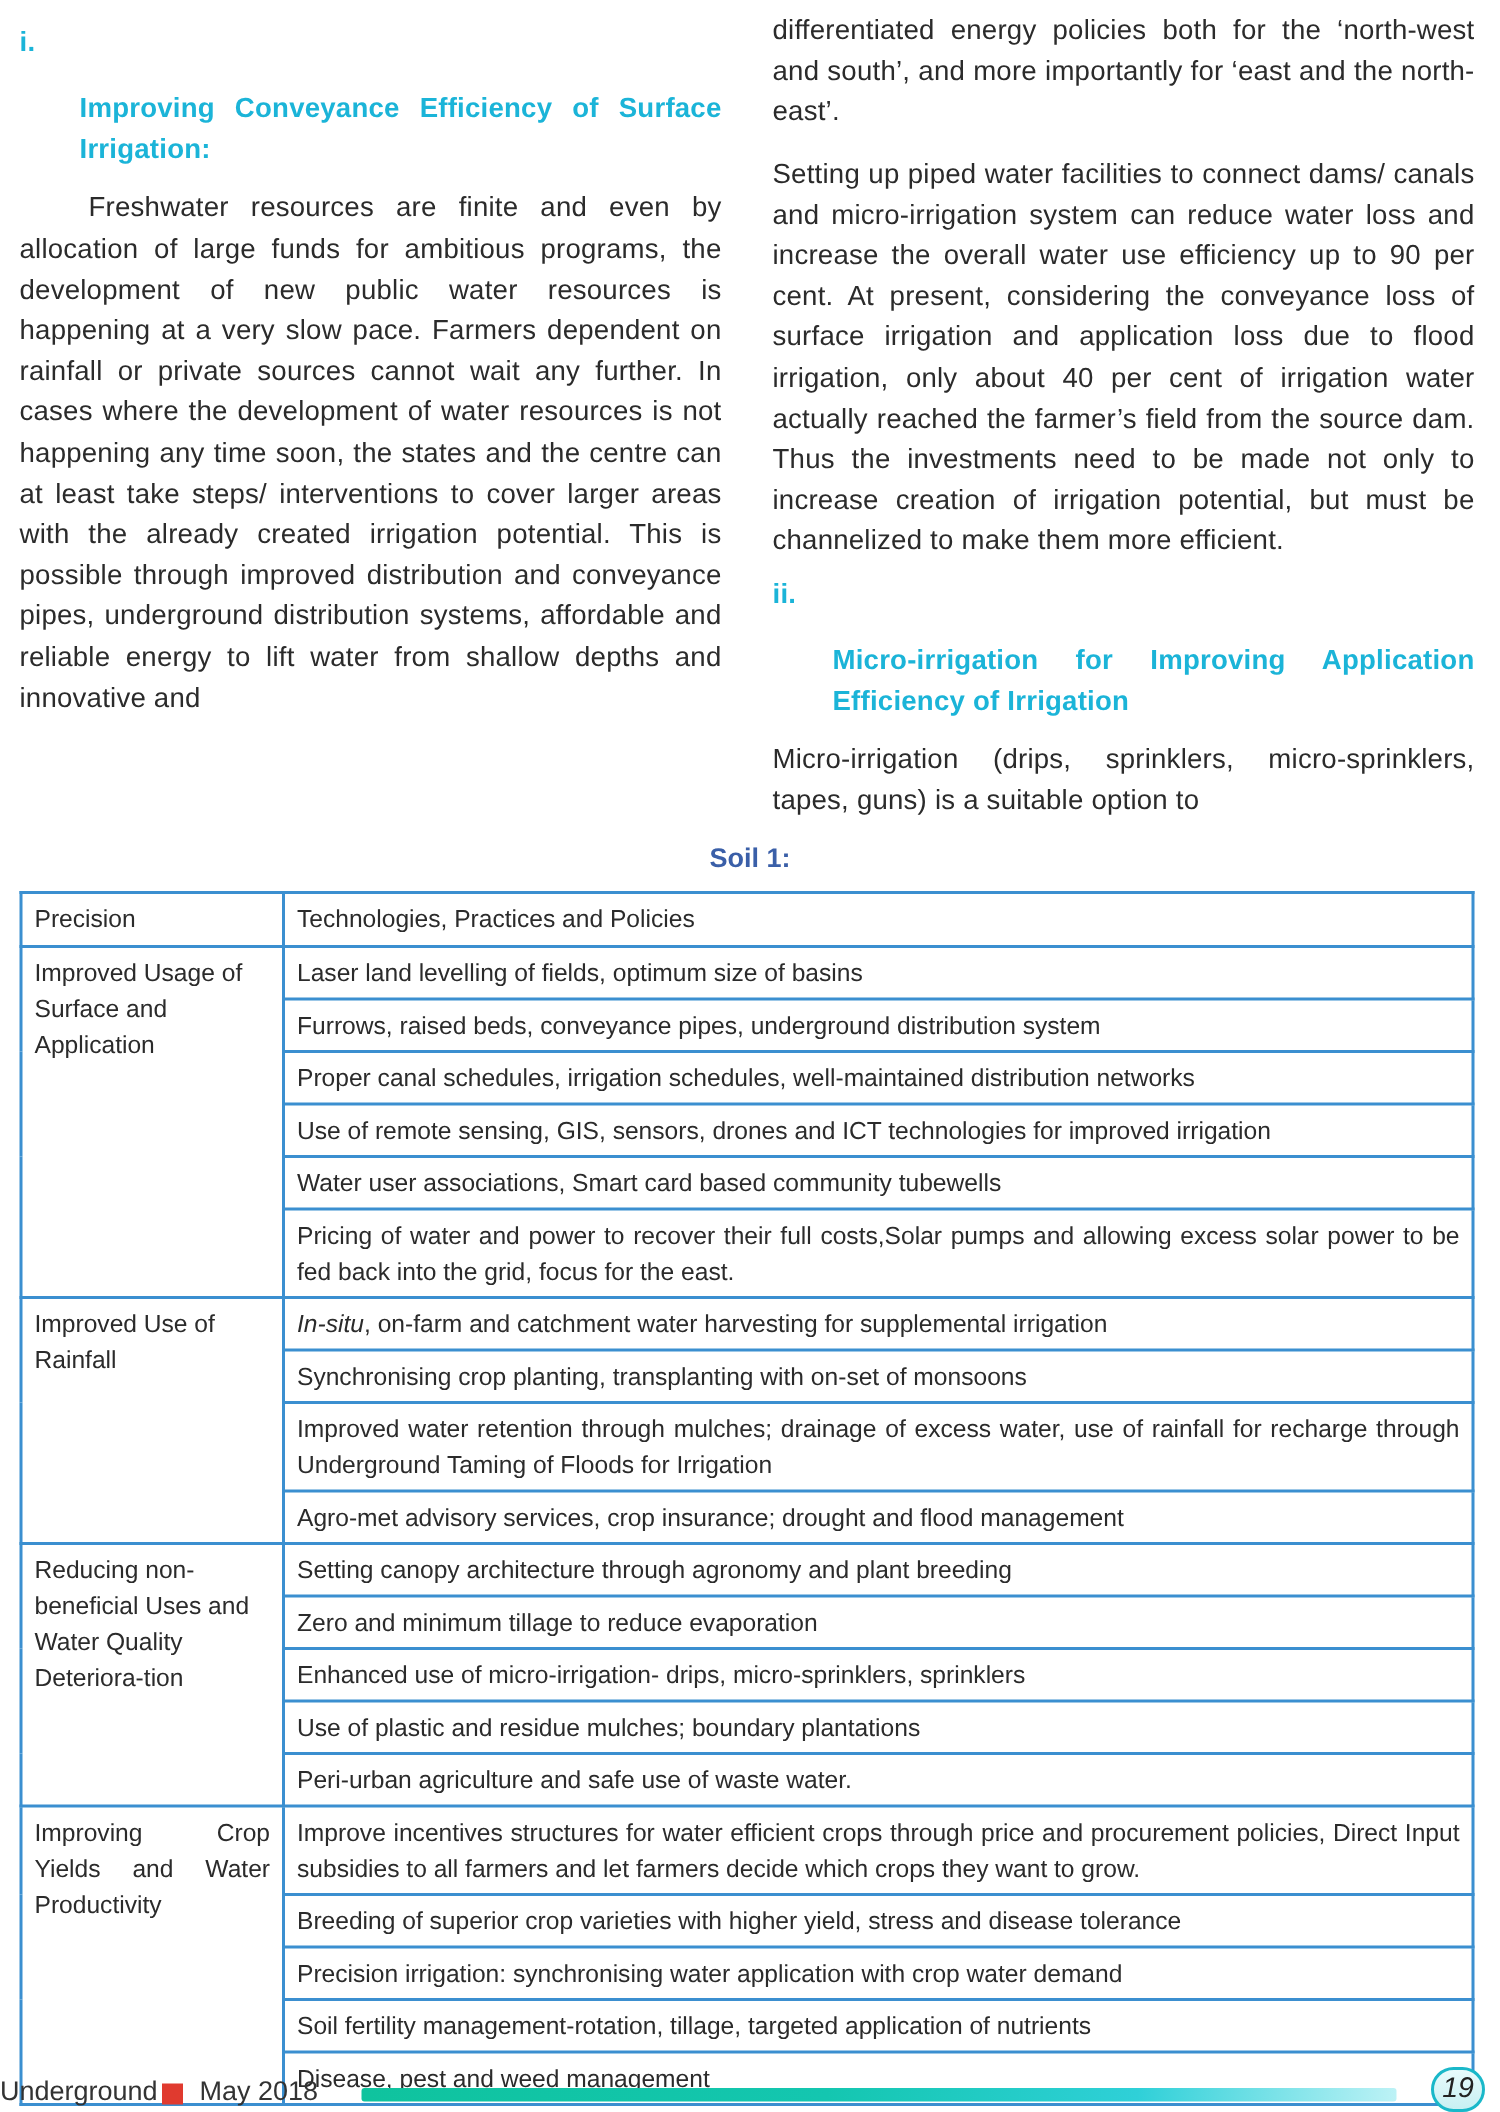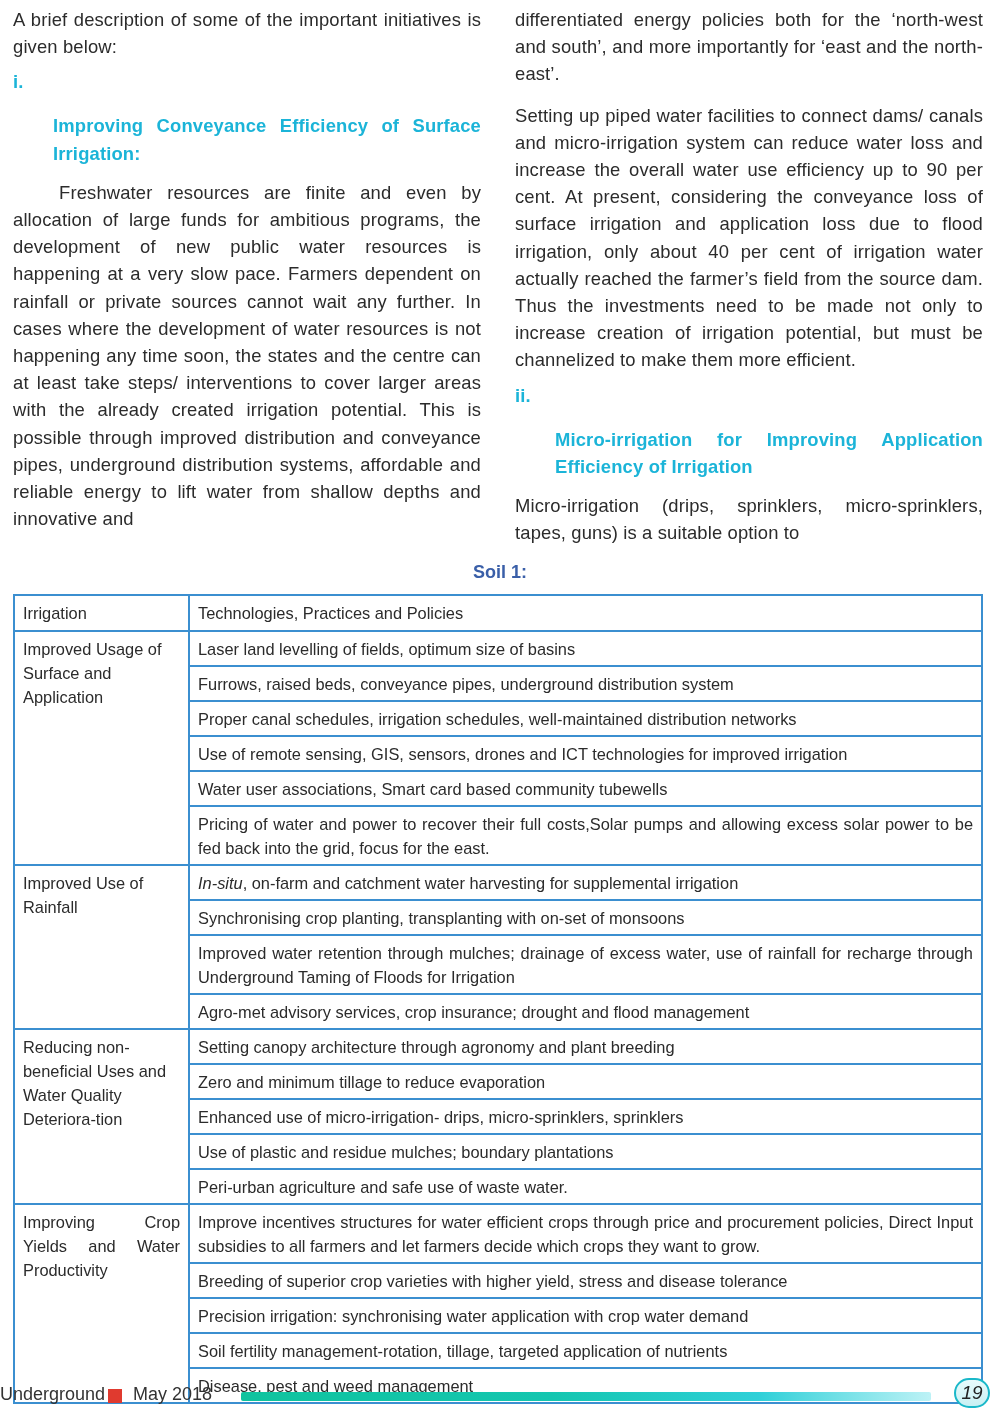--- a/index.html
+++ b/index.html
@@ -32,21 +32,20 @@
   .footer .date { position: absolute; left: 133px; top: 2px; font-size: 18px; color: #333; }
   .footer .bar { position: absolute; left: 241px; top: 10px; width: 690px; height: 9px; border-radius: 2px;
     background: linear-gradient(to right, #0fc39e 0%, #14c6b0 45%, #2fd0d8 75%, #bdf2f6 100%); }
   .footer .page { position: absolute; left: 954px; top: -4px; width: 36px; height: 30px; border: 2px solid #1ab8c9; border-radius: 16px;
     background: linear-gradient(to bottom, #e8fbfc, #c8f0f3); text-align: center; font-size: 19px; line-height: 26px; color: #222; font-style: italic; }
 </style>
 </head>
 <body>
 
 <div class="col col-left">
-  <p>A brief description of some of the important initiatives is given below:</p>
   <div class="heading">
     <span class="num">i.</span>
     <span class="txt">Improving Conveyance Efficiency of Surface Irrigation:</span>
   </div>
   <p class="indent">Freshwater resources are finite and even by allocation of large funds for ambitious programs, the development of new public water resources is happening at a very slow pace. Farmers dependent on rainfall or private sources cannot wait any further. In cases where the development of water resources is not happening any time soon, the states and the centre can at least take steps/ interventions to cover larger areas with the already created irrigation potential. This is possible through improved distribution and conveyance pipes, underground distribution systems, affordable and reliable energy to lift water from shallow depths and innovative and</p>
 </div>
 
 <div class="col col-right">
   <p>differentiated energy policies both for the ‘north-west and south’, and more importantly for ‘east and the north-east’.</p>
   <div class="gap"></div>
@@ -56,21 +55,21 @@
     <span class="txt">Micro-irrigation for Improving Application Efficiency of Irrigation</span>
   </div>
   <p>Micro-irrigation (drips, sprinklers, micro-sprinklers, tapes, guns) is a suitable option to</p>
 </div>
 
 <div class="table-title">Soil 1:</div>
 
 <table class="strat">
   <tbody>
     <tr class="header">
-      <td class="strategy">Irrigation</td>
+      <td class="strategy">Precision</td>
       <td>Technologies, Practices and Policies</td>
     </tr>
 
     <tr>
       <td class="strategy" rowspan="6">Improved Usage of Surface and Application</td>
       <td>Laser land levelling of fields, optimum size of basins</td>
     </tr>
     <tr>
         <td>Furrows, raised beds, conveyance pipes, underground distribution system</td>
       </tr>

